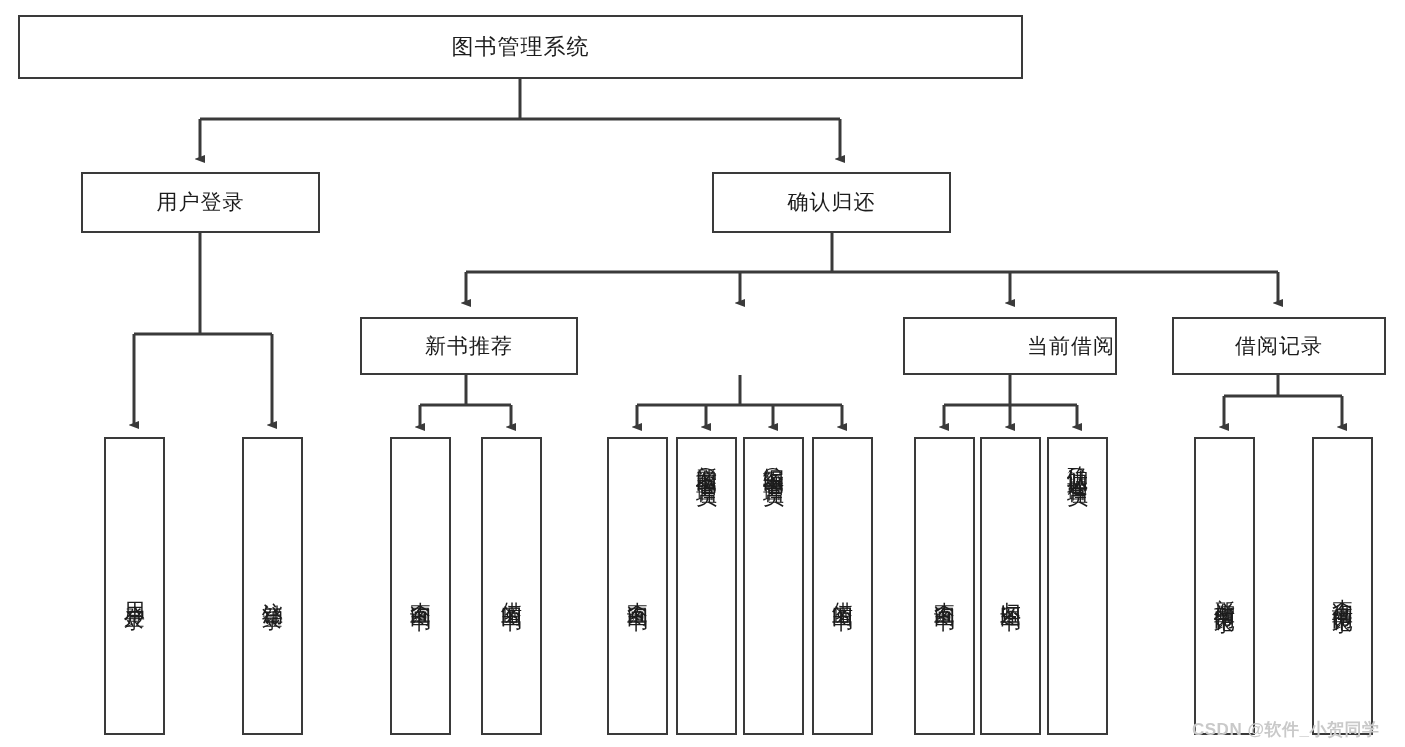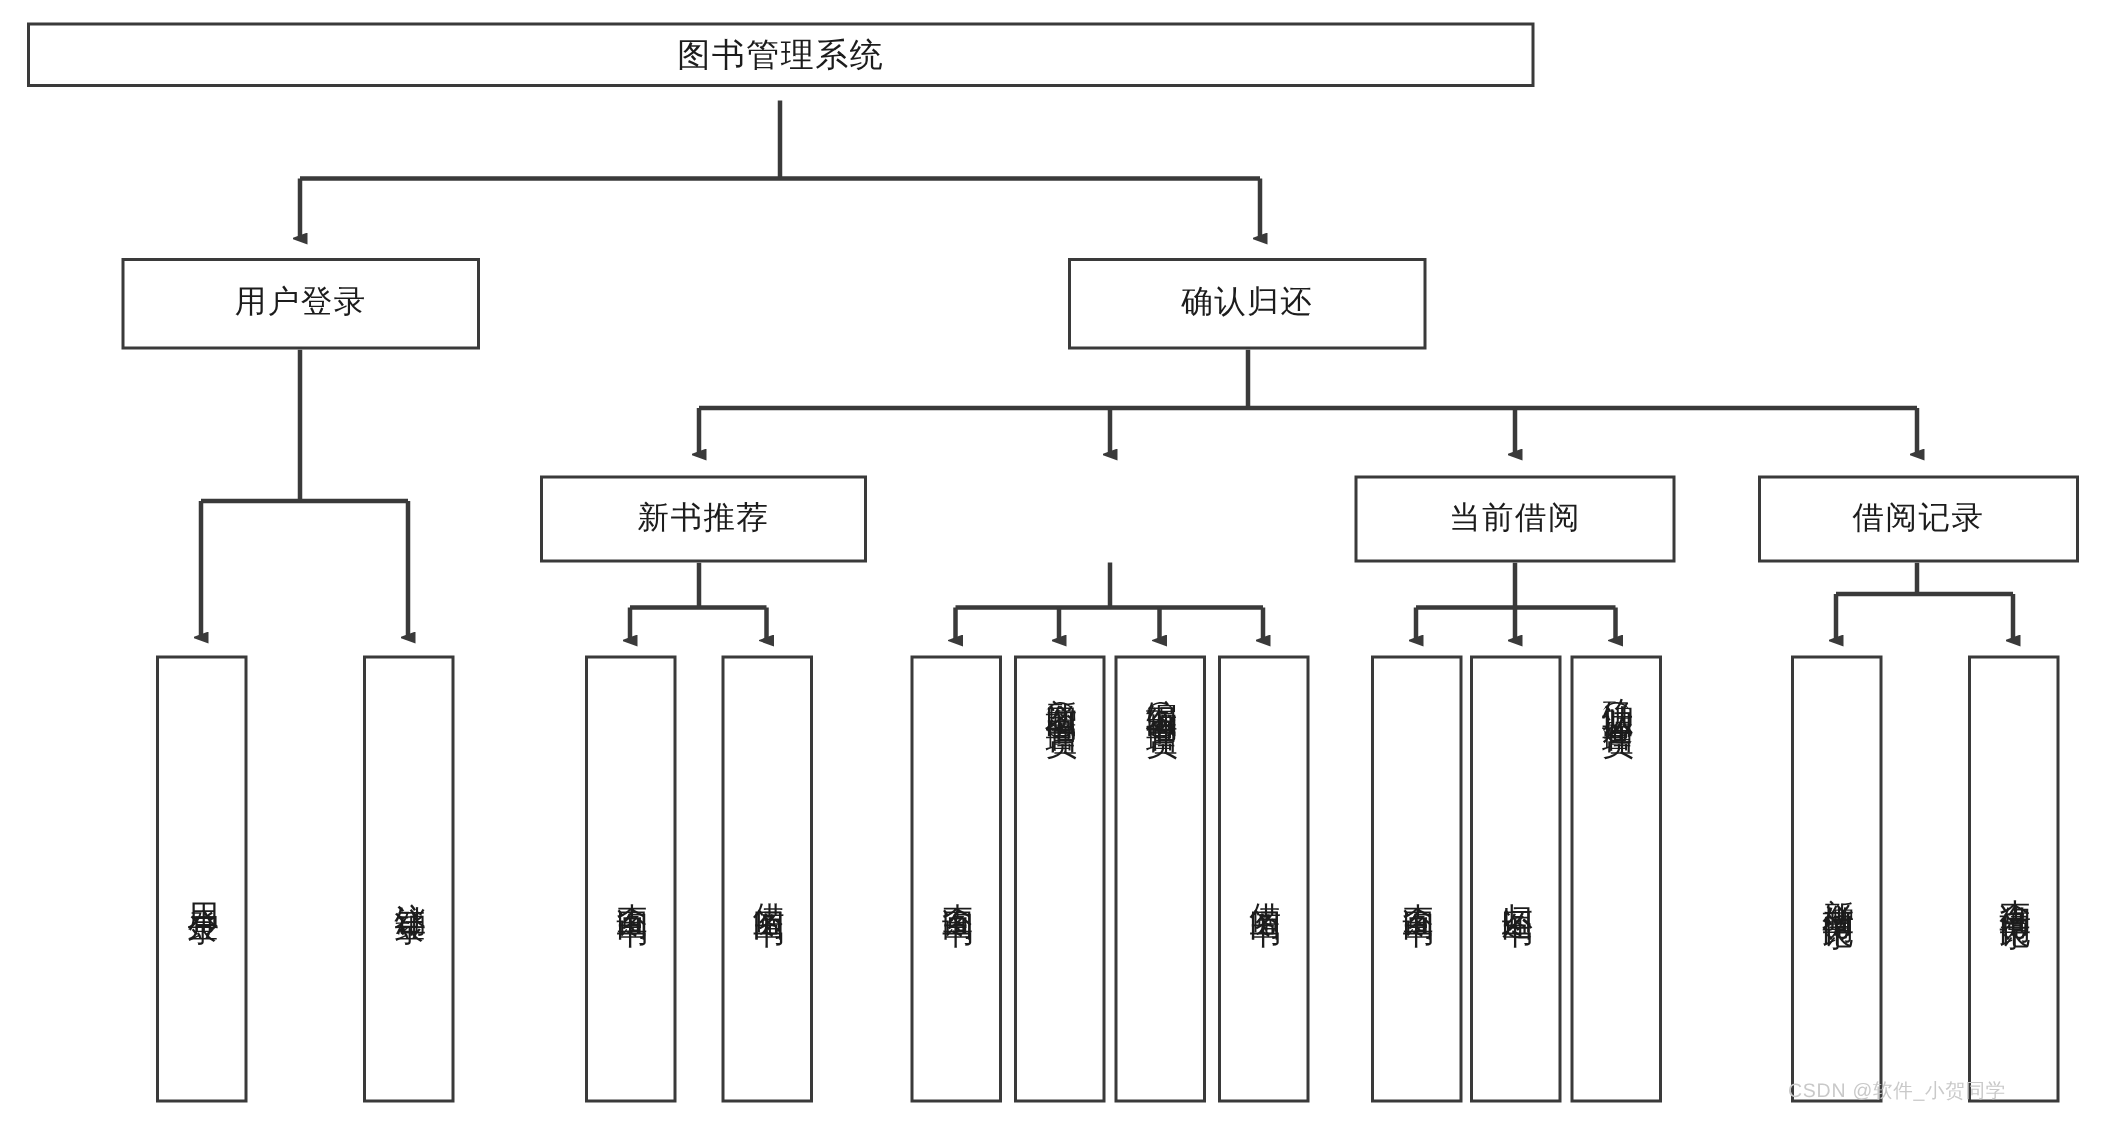--- a/index.html
+++ b/index.html
@@ -61,24 +61,25 @@
     letter-spacing: 3px;
     max-height: 100%;
     margin: 0 auto;
   }
   .node-vertical.v-center {
     align-items: center;
   }
   .watermark {
     position: absolute;
     color: #c9c9c9;
-    font-size: 13px;
+    font-size: 17px;
     letter-spacing: 0.5px;
     white-space: nowrap;
     user-select: none;
+    font-weight: bold;
   }
 </style>
 </head>
 <body>
 
 <div id="diagram-root">
 
   <svg class="diagram-canvas" viewBox="0 0 1405 747">
     <defs>
       <marker id="arrowhead" markerWidth="10" markerHeight="10" refX="3" refY="5" orient="auto" markerUnits="userSpaceOnUse">
@@ -122,38 +123,38 @@
       <path d="M1010,405 L1010,426" marker-end="url(#arrowhead)"></path>
       <path d="M1077,405 L1077,426" marker-end="url(#arrowhead)"></path>
 
       <path d="M1278,375 L1278,396"></path>
       <path d="M1224,396 L1342,396"></path>
       <path d="M1224,396 L1224,426" marker-end="url(#arrowhead)"></path>
       <path d="M1342,396 L1342,426" marker-end="url(#arrowhead)"></path>
     </g>
   </svg>
 
-  <div class="node-box node-horizontal node-root" style="left:18px; top:15px; width:1005px; height:43px;">
+  <div class="node-box node-horizontal node-root" style="left:18px; top:15px; width:1005px; height:64px;">
     <span class="node-label">图书管理系统</span>
   </div>
 
   <div class="node-box node-horizontal" style="left:81px; top:172px; width:239px; height:61px;">
     <span class="node-label">用户登录</span>
   </div>
 
   <div class="node-box node-horizontal" style="left:712px; top:172px; width:239px; height:61px;">
     <span class="node-label">确认归还</span>
   </div>
 
   <div class="node-box node-horizontal" style="left:360px; top:317px; width:218px; height:58px;">
     <span class="node-label">新书推荐</span>
   </div>
 
 
-  <div class="node-box node-horizontal" style="left:903px; top:317px; width:214px; height:58px;">
+  <div class="node-box node-horizontal" style="left:903px; top:317px; width:214px; height:58px;justify-content:flex-end;">
     <span class="node-label">当前借阅</span>
   </div>
 
   <div class="node-box node-horizontal" style="left:1172px; top:317px; width:214px; height:58px;">
     <span class="node-label">借阅记录</span>
   </div>
 
   <div class="node-box node-vertical v-center" style="left:104px; top:437px; width:61px; height:298px;">
     <span class="node-label">用户登录</span>
   </div>

